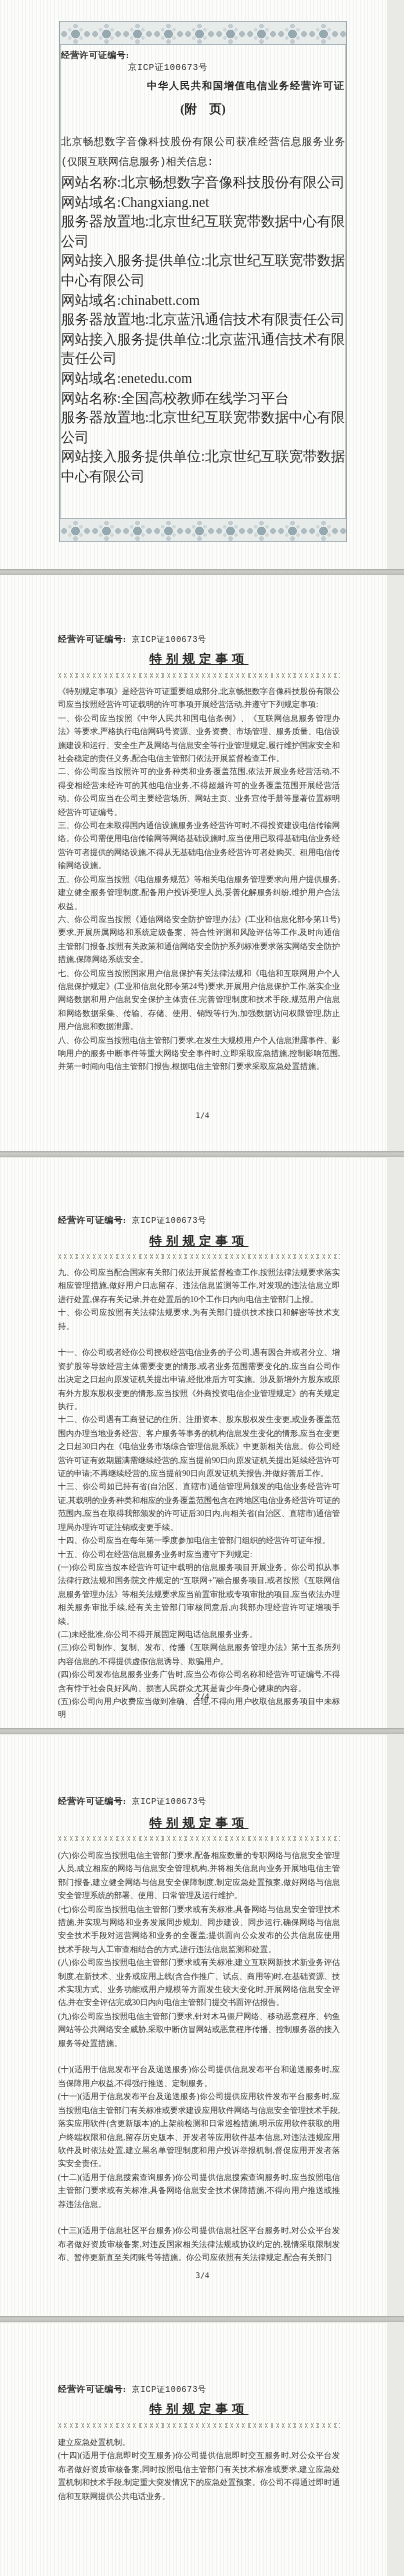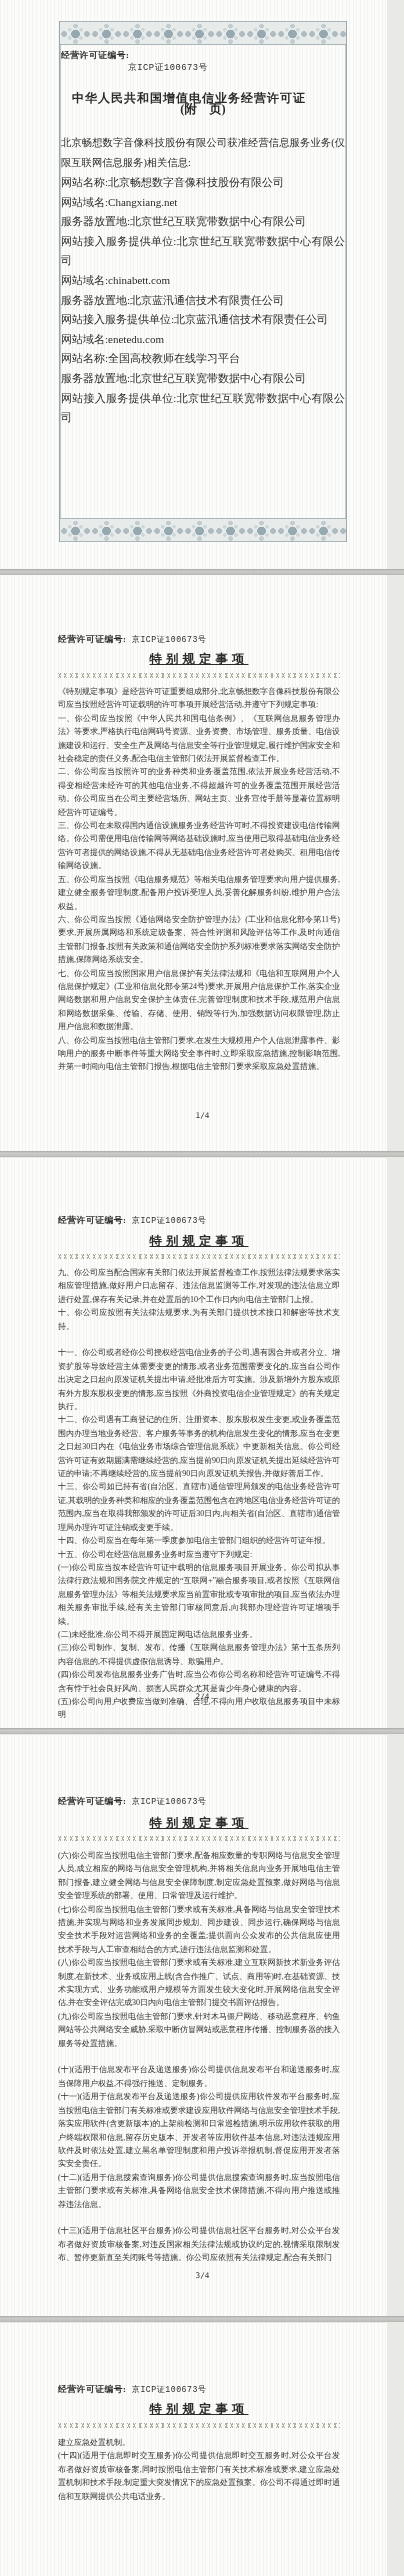--- a/index.html
+++ b/index.html
@@ -45,25 +45,25 @@
       radial-gradient(circle at 21px 16px, #cdd6d9 1.5px, rgba(0,0,0,0) 2.1px);
     background-size:31px 24px;
     border-top:1px solid #a9b5b9;border-bottom:1px solid #a9b5b9;
     box-sizing:border-box;
   }
   .ornament.top{top:0;}
   .ornament.bottom{bottom:0;}
 
   .lic-row1{position:absolute;left:61px;top:50px;font-size:8.8px;font-weight:bold;letter-spacing:0.5px;}
   .lic-no1{position:absolute;left:128px;top:62px;font-size:8.8px;font-weight:normal;letter-spacing:0.5px;font-family:"Liberation Mono","DejaVu Sans Mono",monospace;}
-  .cert-title{position:absolute;left:61px;top:79px;width:284px;text-align:left;font-size:12px;font-weight:bold;letter-spacing:1px;margin:11px;}
+  .cert-title{position:absolute;left:61px;top:79px;width:284px;text-align:right;font-size:10px;font-weight:bold;letter-spacing:1px;margin:0;}
   .cert-sub{position:absolute;left:61px;top:101px;width:284px;text-align:center;font-size:12.4px;font-weight:bold;margin:0;}
-  .cert-intro{position:absolute;left:61px;top:133px;width:284px;font-size:10.3px;line-height:19.6px;margin:0;text-align:justify;}
+  .cert-intro{position:absolute;left:61px;top:133px;width:284px;font-size:10.3px;line-height:19.6px;margin:0;text-align:justify;font-family:Liberation Mono, monospace;}
   .cert-entries{position:absolute;left:61px;top:173px;width:284px;}
-  .info-line{font-size:11px;line-height:19.6px;text-align:justify;}
+  .info-line{font-size:14px;line-height:19.6px;text-align:justify;}
 
   
   .lic-row{position:absolute;left:58px;display:flex;align-items:baseline;gap:5.2px;}
   .lic-label{font-size:8.8px;font-weight:bold;letter-spacing:0.5px;}
   .lic-no{font-size:8.2px;letter-spacing:0.5px;font-family:"Liberation Mono","DejaVu Sans Mono",monospace;}
   .sp-title{position:absolute;left:58px;width:282px;text-align:center;font-size:12.4px;font-weight:bold;letter-spacing:4.1px;margin:0;text-decoration:underline;}
   .zigzag{
     position:absolute;left:58px;width:282px;height:4.6px;
     background:
       repeating-linear-gradient(115deg, rgba(0,0,0,0) 0 2.1px, #a9ae9d 2.1px 3.1px, rgba(0,0,0,0) 3.1px 5.2px),

